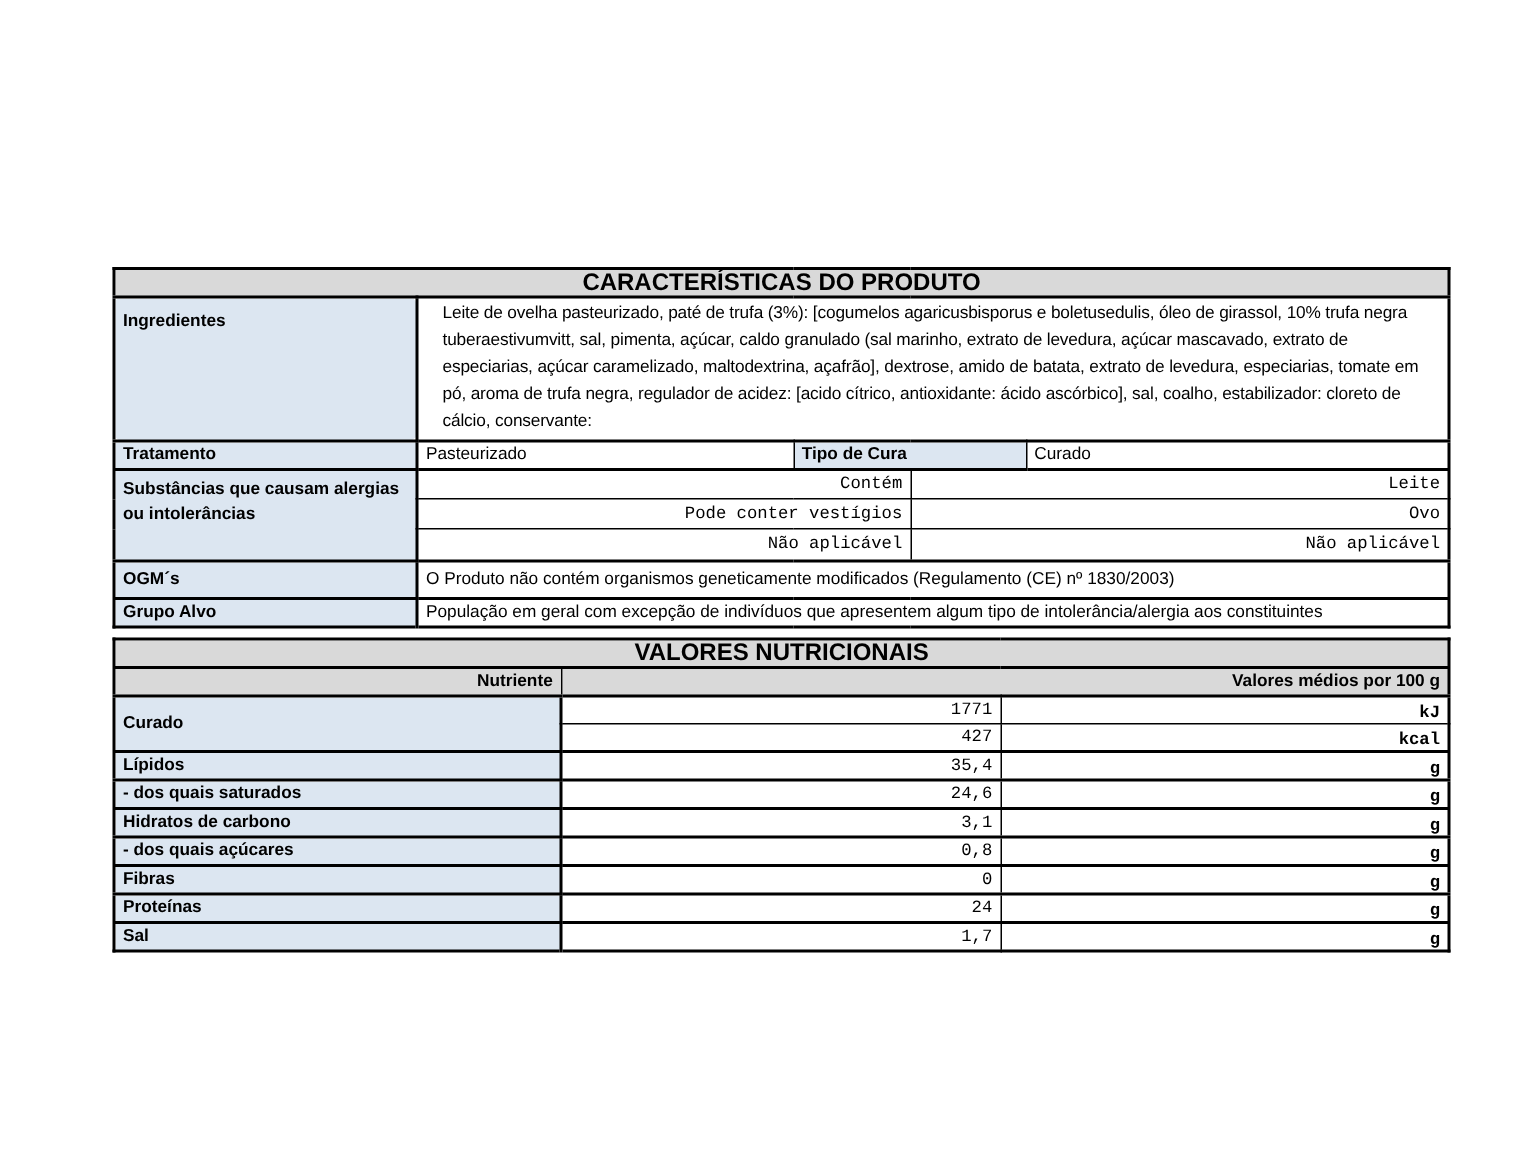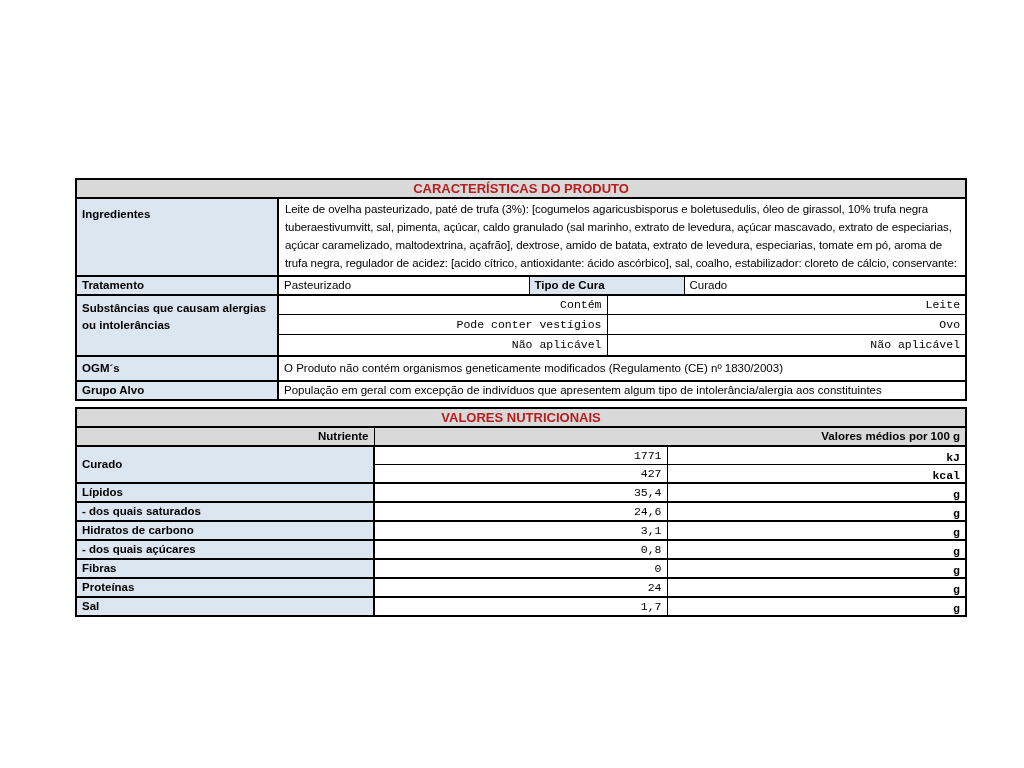--- a/index.html
+++ b/index.html
@@ -29,23 +29,23 @@
     font-size: 11.5px;
     line-height: 15px;
     padding: 1px 5px;
     overflow: hidden;
     vertical-align: middle;
     white-space: nowrap;
   }
   td.wrap { white-space: normal; }
   .section-title {
     background: #d9d9d9;
-    color: #b91c1c;
+    color: #000000;
     font-weight: bold;
-    font-size: 13px;
+    font-size: 16px;
     text-align: center;
     border-bottom: 2px solid #000;
   }
   .subhdr {
     background: #d9d9d9;
     font-weight: bold;
     text-align: right;
     border-bottom: 2px solid #000;
   }
   .lbl {
@@ -55,21 +55,21 @@
   }
   .lbl2 {
     background: #dce6f1;
     font-weight: bold;
   }
   .ctr { text-align: right; font-family: Liberation Mono, monospace; }
   .hb  { border-bottom: 2px solid #000; }
   .top { vertical-align: top; }
   .ing-text {
     line-height: 17.9px;
-    padding: 2px 6px;
+    padding: 2px 16px;
     letter-spacing: -0.1px;
     margin-left: 38px;
   }
   .ing-lbl { padding-top: 8px; border-radius: 6px; }
   .alg-lbl { padding-top: 4px; line-height: 17px; }
   .unit { font-weight: bold; }
   .unit span { position: relative; top: 2px; display: inline-block; }
   .nutri { margin-top: 6px; }
 </style>
 </head>

